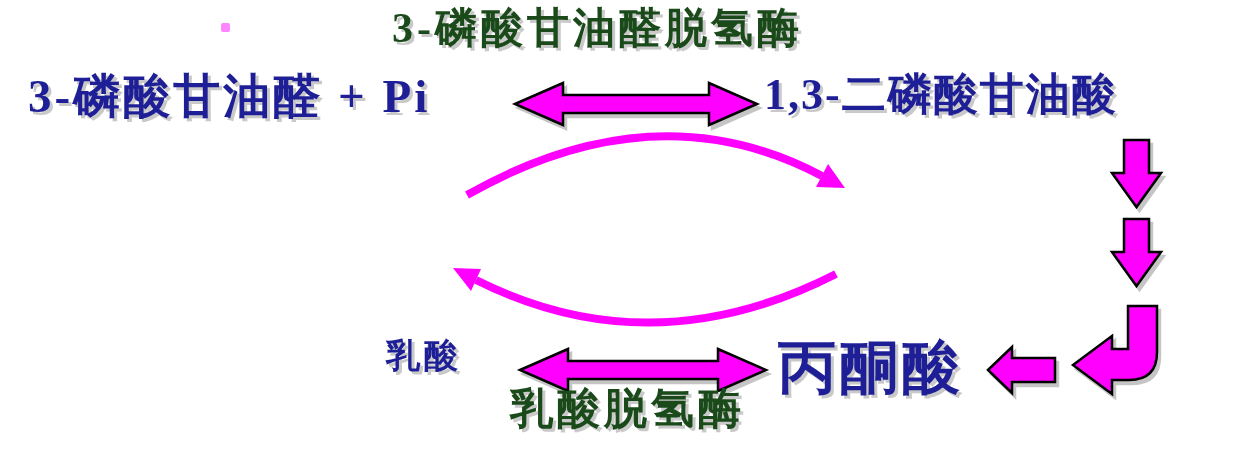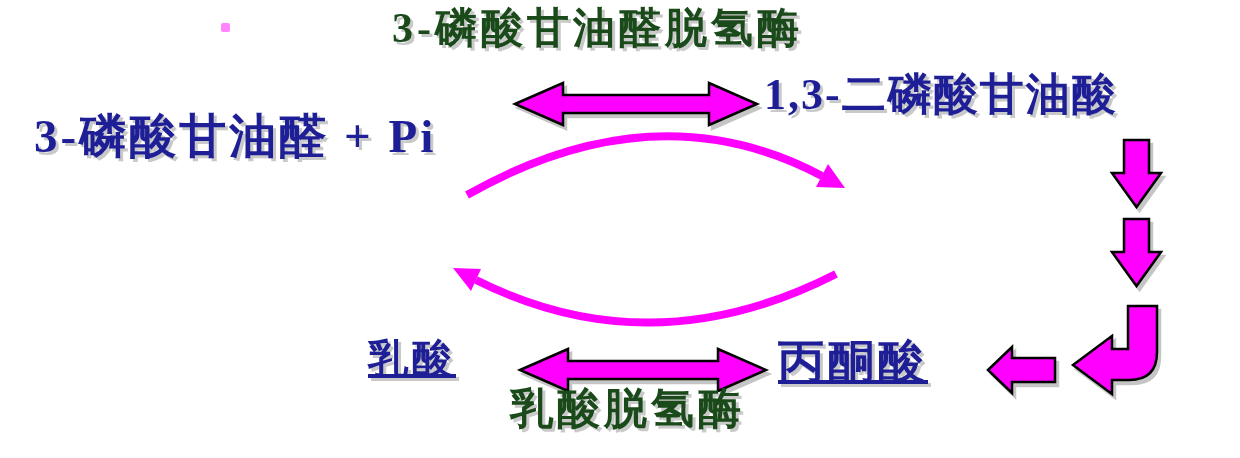--- a/index.html
+++ b/index.html
@@ -16,27 +16,27 @@
     font-weight:bold;
     white-space:nowrap;
     line-height:1.05;
     text-shadow:3px 3px 0 var(--shadow-gray);
   }
   .green{color:var(--enzyme-green);}
   .navy{color:var(--compound-navy);}
   .red{color:var(--nad-red);}
   .blue{color:var(--h-blue);}
   .enzyme-top{left:392px;top:6px;font-size:42px;letter-spacing:4px;}
-  .substrate-left{left:34px;top:72px;font-size:47px;letter-spacing:3px;margin-top:40px;}
+  .substrate-left{left:28px;top:72px;font-size:47px;letter-spacing:3px;}
   .product-right{left:764px;top:72px;font-size:44px;letter-spacing:2px;}
   .nad{left:376px;top:198px;font-size:64px;}
   .nadh{left:734px;top:198px;font-size:64px;}
   .nad sup,.nadh sup{font-size:0.55em;vertical-align:28px;line-height:0;}
-  .lactate{left:368px;top:338px;font-size:40px;letter-spacing:4px;text-decoration:underline;}
-  .pyruvate{left:778px;top:338px;font-size:46px;letter-spacing:4px;text-decoration:underline;}
+  .lactate{left:386px;top:338px;font-size:34px;letter-spacing:4px;}
+  .pyruvate{left:778px;top:338px;font-size:58px;letter-spacing:4px;}
   .enzyme-bottom{left:510px;top:386px;font-size:43px;letter-spacing:4px;}
   .block-arrow{
     fill:var(--arrow-magenta);
     stroke:var(--arrow-outline);
     stroke-width:2.5;
     stroke-linejoin:miter;
     filter:drop-shadow(3px 4px 0 rgba(150,150,150,0.55));
   }
   .cycle-arc{fill:none;stroke:var(--arrow-magenta);stroke-width:8;}
   .arc-head{fill:var(--arrow-magenta);}

